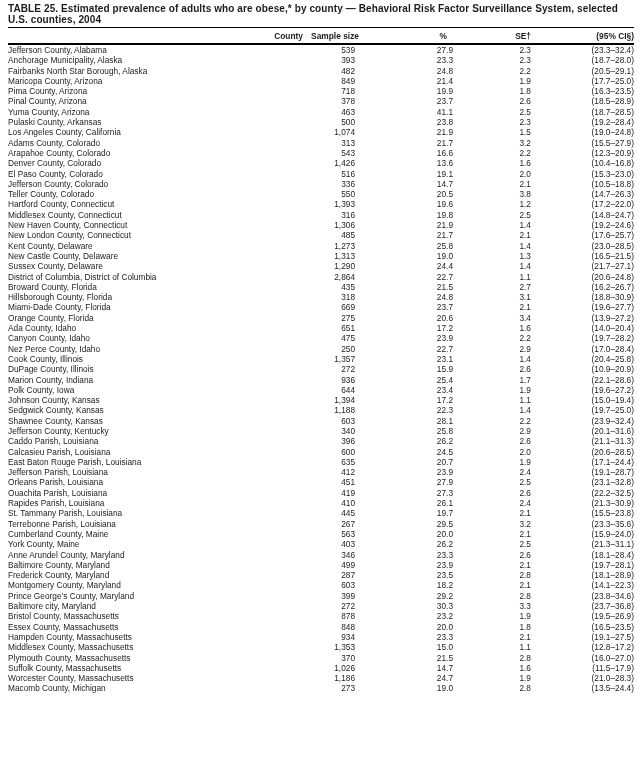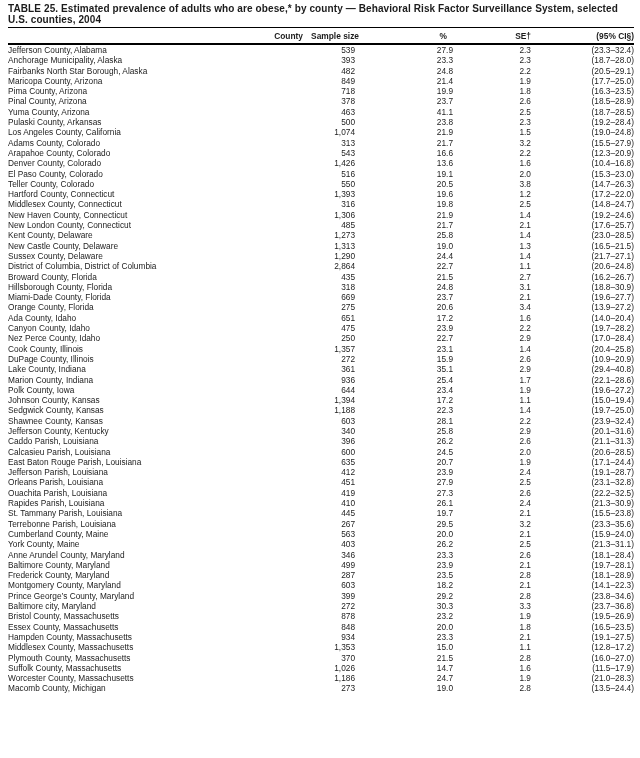--- a/index.html
+++ b/index.html
@@ -161,20 +161,27 @@
           <td class="c-ci">(10.4–16.8)</td>
         </tr>
         <tr>
           <td class="c-county">El Paso County, Colorado</td>
           <td class="c-sample">516</td>
           <td class="c-pct">19.1</td>
           <td class="c-se">2.0</td>
           <td class="c-ci">(15.3–23.0)</td>
         </tr>
         <tr>
+          <td class="c-county">Jefferson County, Colorado</td>
+          <td class="c-sample">336</td>
+          <td class="c-pct">14.7</td>
+          <td class="c-se">2.1</td>
+          <td class="c-ci">(10.5–18.8)</td>
+        </tr>
+        <tr>
           <td class="c-county">Teller County, Colorado</td>
           <td class="c-sample">550</td>
           <td class="c-pct">20.5</td>
           <td class="c-se">3.8</td>
           <td class="c-ci">(14.7–26.3)</td>
         </tr>
         <tr>
           <td class="c-county">Hartford County, Connecticut</td>
           <td class="c-sample">1,393</td>
           <td class="c-pct">19.6</td>
@@ -287,27 +294,20 @@
           <td class="c-ci">(20.4–25.8)</td>
         </tr>
         <tr>
           <td class="c-county">DuPage County, Illinois</td>
           <td class="c-sample">272</td>
           <td class="c-pct">15.9</td>
           <td class="c-se">2.6</td>
           <td class="c-ci">(10.9–20.9)</td>
         </tr>
         <tr>
-          <td class="c-county">Lake County, Indiana</td>
-          <td class="c-sample">361</td>
-          <td class="c-pct">35.1</td>
-          <td class="c-se">2.9</td>
-          <td class="c-ci">(29.4–40.8)</td>
-        </tr>
-        <tr>
           <td class="c-county">Marion County, Indiana</td>
           <td class="c-sample">936</td>
           <td class="c-pct">25.4</td>
           <td class="c-se">1.7</td>
           <td class="c-ci">(22.1–28.6)</td>
         </tr>
         <tr>
           <td class="c-county">Polk County, Iowa</td>
           <td class="c-sample">644</td>
           <td class="c-pct">23.4</td>

